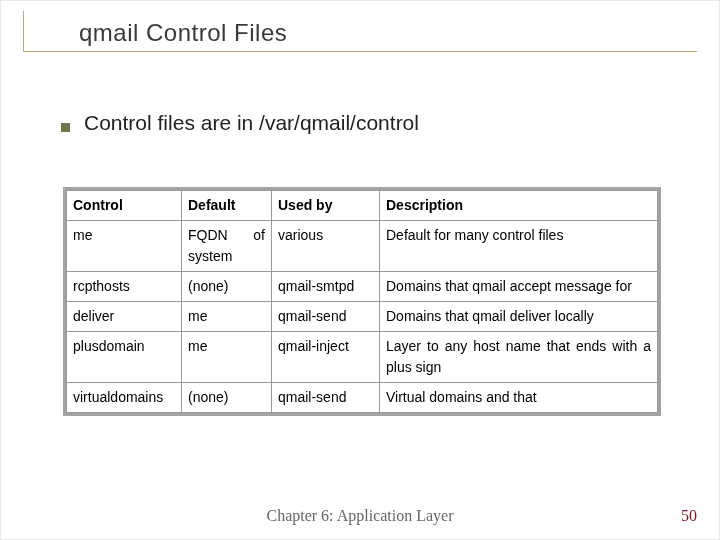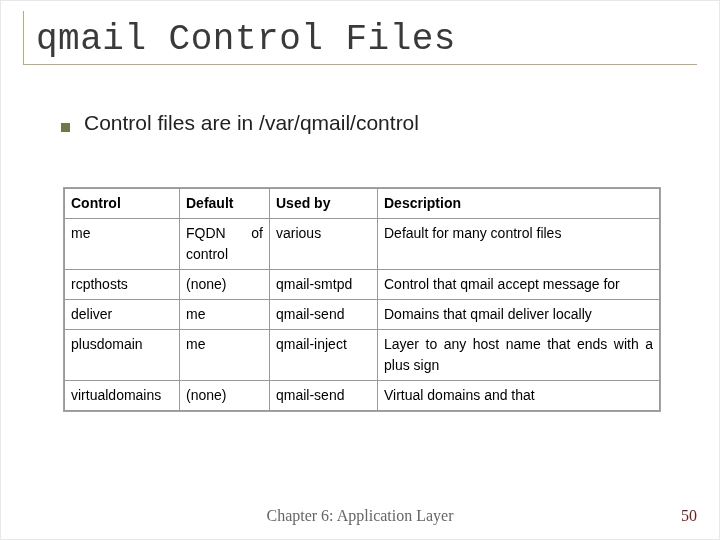--- a/index.html
+++ b/index.html
@@ -8,40 +8,41 @@
     width: 720px; height: 540px; position: relative;
     border: 1px solid #e8e8e8;
   }
   .title-wrap {
     position: absolute; left: 22px; top: 10px; right: 22px;
     border-left: 1px solid #bfa97a;
     border-bottom: 1px solid #bfa97a;
     padding: 8px 0 4px 12px;
   }
   .title {
-    font-family: Liberation Mono, monospace;
-    font-size: 36px; color: #3a3a3a; font-weight: 400;
+    font-family: Liberation Sans, sans-serif;
+    font-size: 24px; color: #3a3a3a; font-weight: 400;
     letter-spacing: 0.5px;
+    margin-left: 43px;
   }
   .body {
     position: absolute; left: 60px; top: 110px; right: 40px;
   }
   .bullet-line {
     display: flex; align-items: center; gap: 14px;
     margin-bottom: 6px;
   }
   .bullet {
     width: 9px; height: 9px; background: #6a7a4a; flex: none; margin-top: 8px;
   }
   .bullet-text {
     font-size: 21px; color: #222;
   }
   .table-wrap {
     position: absolute; left: 62px; top: 186px; width: 598px;
-    border: 1px solid #a3a3a3;
+    border: 3px solid #a3a3a3;
   }
   table { width: 100%; border-collapse: collapse; table-layout: fixed; }
   col.c1 { width: 115px; }
   col.c2 { width: 90px; }
   col.c3 { width: 108px; }
   col.c4 { width: auto; }
   th, td {
     border: 1px solid #999; padding: 4px 6px; font-size: 14px; vertical-align: top;
     text-align: justify; text-justify: inter-word; line-height: 1.5;
   }
@@ -83,29 +84,29 @@
         <tr>
           <th>Control</th>
           <th>Default</th>
           <th>Used by</th>
           <th>Description</th>
         </tr>
       </thead>
       <tbody>
         <tr>
           <td>me</td>
-          <td>FQDN of control</td>
+          <td>FQDN of system</td>
           <td>various</td>
           <td>Default for many control files</td>
         </tr>
         <tr>
           <td>rcpthosts</td>
           <td>(none)</td>
           <td>qmail-smtpd</td>
-          <td>Control that qmail accept message for</td>
+          <td>Domains that qmail accept message for</td>
         </tr>
         <tr>
           <td>deliver</td>
           <td>me</td>
           <td>qmail-send</td>
           <td>Domains that qmail deliver locally</td>
         </tr>
         <tr>
           <td>plusdomain</td>
           <td>me</td>

